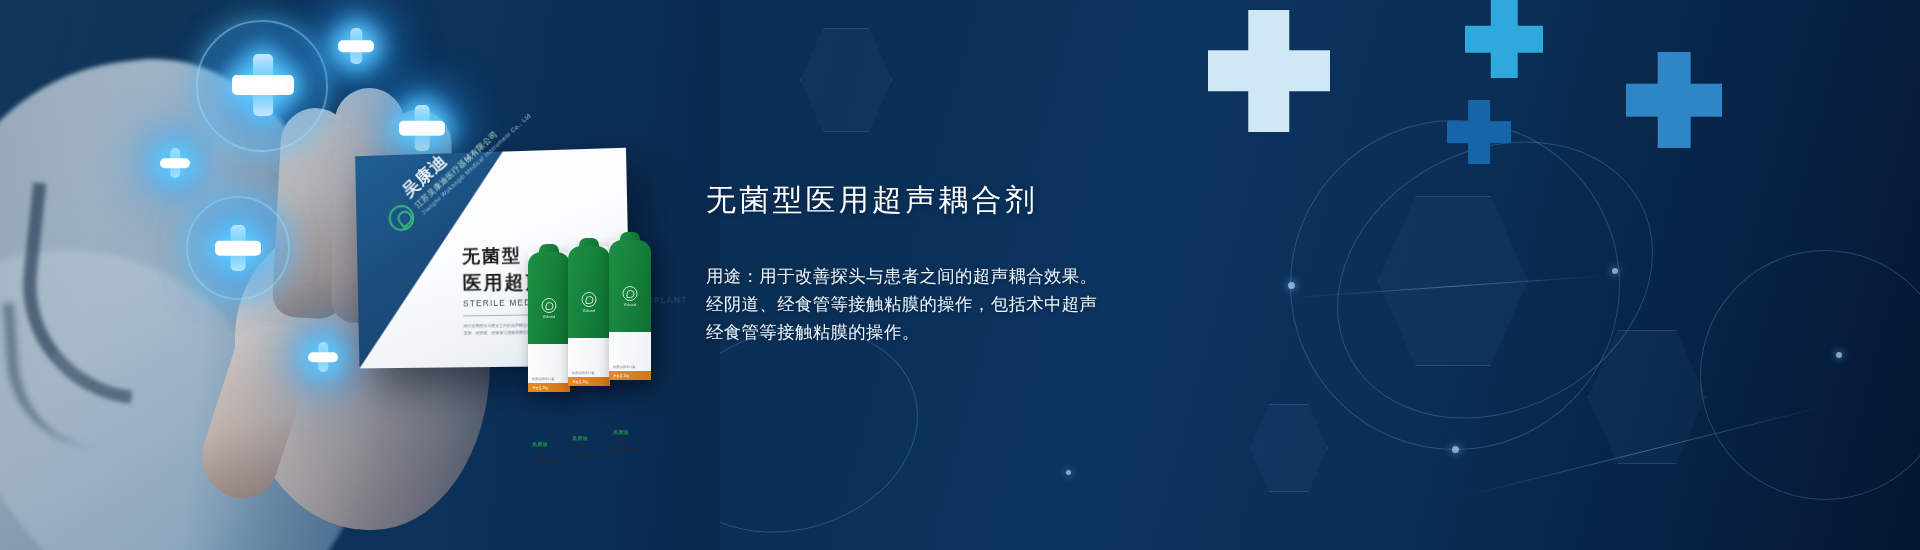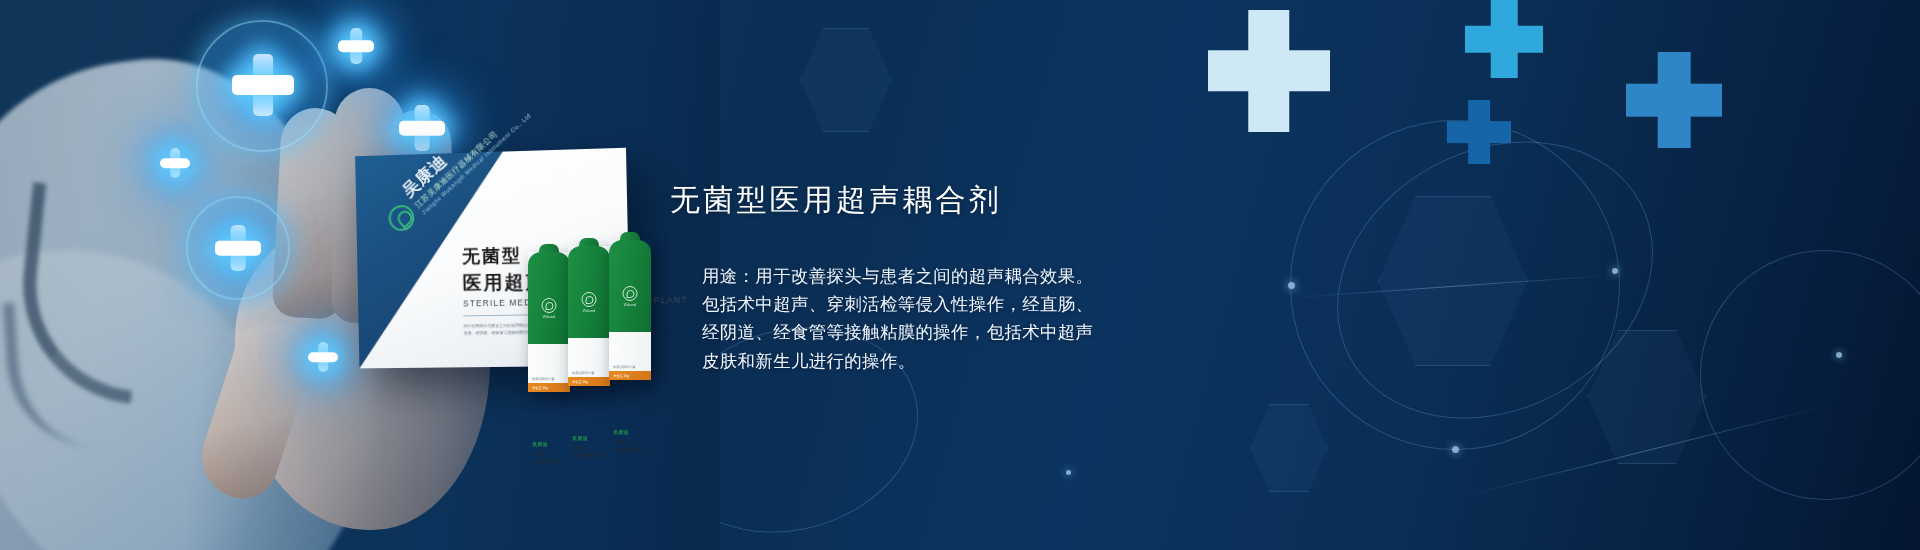--- a/index.html
+++ b/index.html
@@ -122,26 +122,26 @@
   .s-swtxt { position:absolute; left:50%; top:63px; transform:translateX(-50%);
              font-size:3.2px; color:#cfe9d8; white-space:nowrap; }
   .s-brand { position:absolute; left:4px; top:97px; font-size:5px; font-weight:700; color:#1f8f45;
              letter-spacing:.2px; white-space:nowrap; }
   .s-n1 { position:absolute; left:4px; top:107px; font-size:4.4px; color:#2a2a2a; white-space:nowrap; }
   .s-n2 { position:absolute; left:4px; top:115px; font-size:4.4px; color:#2a2a2a; white-space:nowrap; }
   .s-spec { position:absolute; left:4px; bottom:11px; font-size:3.2px; color:#6a7785; white-space:nowrap; }
   .s-net { position:absolute; left:4px; bottom:1.6px; font-size:3.2px; color:#fff; white-space:nowrap; }
 
   
-  .copy { position:absolute; left:670px; top:180px; width:560px; color:#ffffff; }
+  .copy { position:absolute; left:706px; top:180px; width:560px; color:#ffffff; }
   .headline { font-size:30px; font-weight:400; letter-spacing:3.2px; color:#ffffff;
               text-shadow:0 1px 5px rgba(0,18,40,.55); white-space:nowrap; }
   .body { margin-top:41px; font-size:17.4px; line-height:1.62; letter-spacing:.4px;
           color:#f2f8ff; text-shadow:0 1px 4px rgba(0,18,40,.5); }
-  .body p { white-space:nowrap;margin-left:32px; }
+  .body p { white-space:nowrap; }
 </style>
 </head>
 <body>
 
 <div class="banner">
   <div class="bg-base"></div>
 
   <div class="hex" style="left:800px;top:28px;width:92px;height:104px;">
       <span class="hex-in"></span>
     </div>
@@ -276,18 +276,17 @@
       <div class="s-bar">
         <div class="s-net">净含量 20g</div>
       </div>
     </div>
   </div>
 
   <div class="copy">
     <div class="headline">无菌型医用超声耦合剂</div>
     <div class="body">
       <p>用途：用于改善探头与患者之间的超声耦合效果。</p>
-      <p>包括术中超声、穿刺活检等侵入性操作，经直肠、</p>
       <p>经阴道、经食管等接触粘膜的操作，包括术中超声</p>
-      <p>皮肤和新生儿进行的操作。</p>
+      <p>经食管等接触粘膜的操作。</p>
     </div>
   </div>
 </div>
 
 </body></html>

